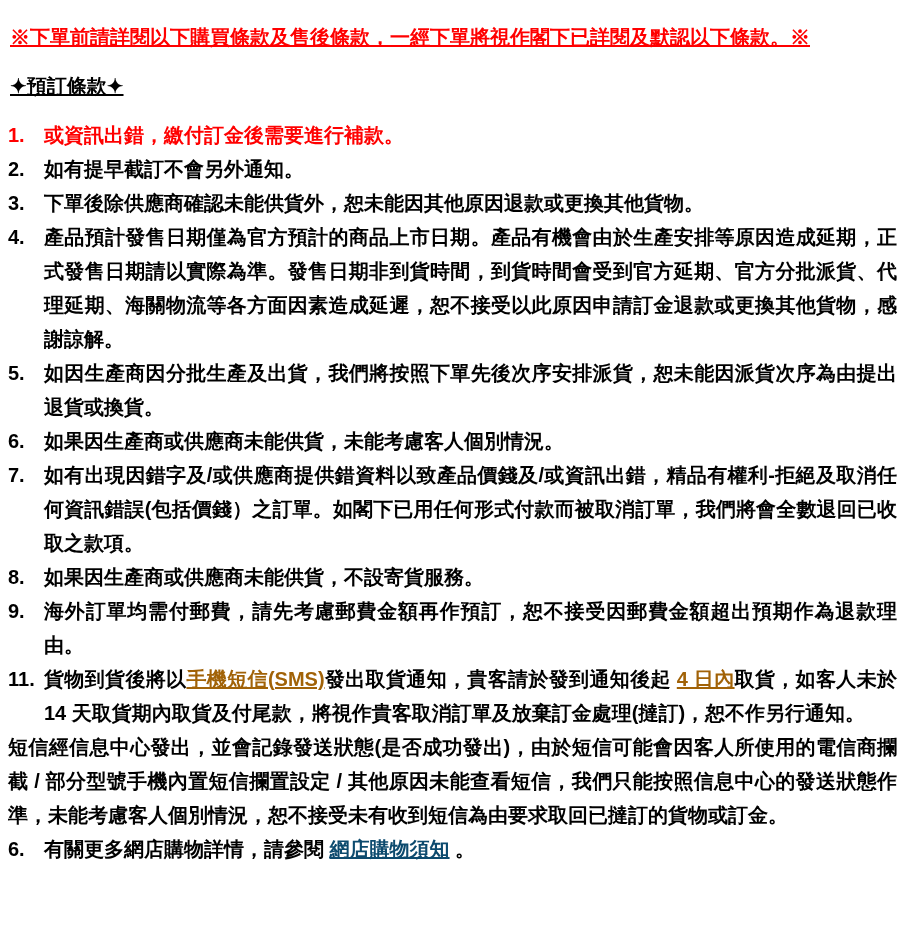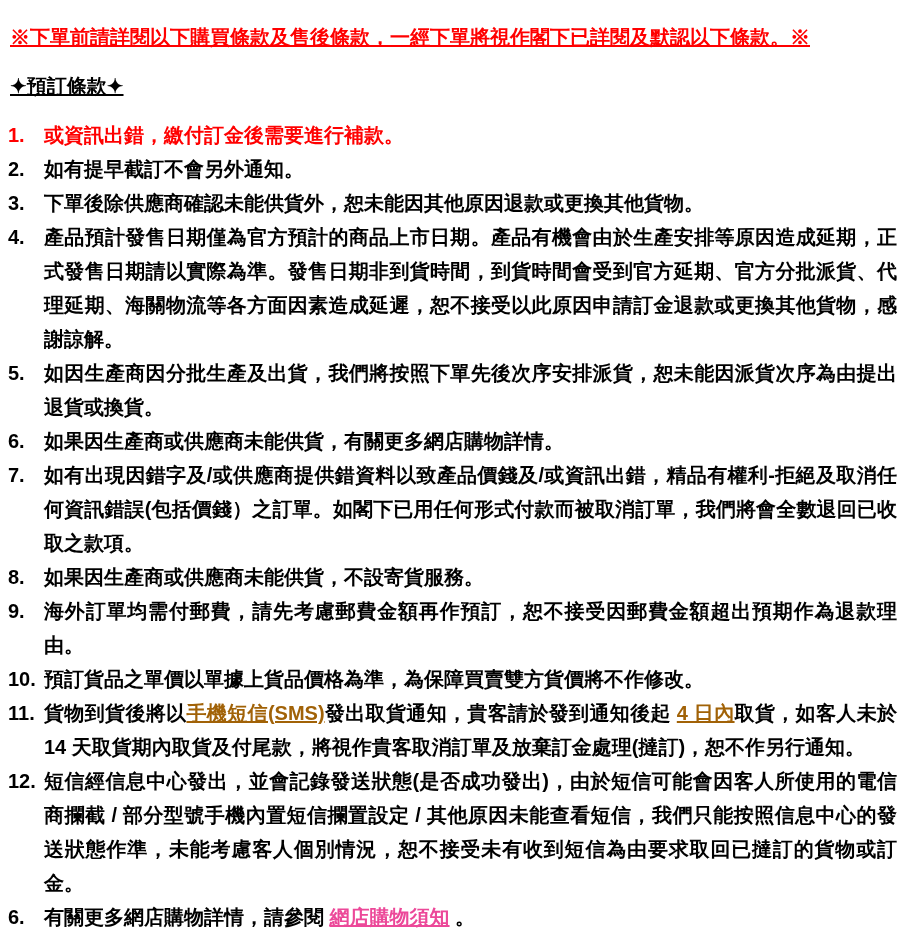--- a/index.html
+++ b/index.html
@@ -32,21 +32,21 @@
     list-style: none;
     font-size: 20px;
     line-height: 34px;
   }
   .term-item { display: flex; }
   .term-number { flex: 0 0 36px; }
   .term-text { flex: 1; text-align: justify; }
 
   .red { color: #ff0000; }
   .red-underline { color: #a16207; text-decoration: underline; }
-  .link { color: #ec4899; text-decoration: underline; cursor: pointer; }
+  .link { color: #0c4a6e; text-decoration: underline; cursor: pointer; }
 </style>
 </head>
 <body>
 
 <div class="page">
   <div class="notice">※下單前請詳閱以下購買條款及售後條款，一經下單將視作閣下已詳閱及默認以下條款。※</div>
 
   <div class="heading">
     <span class="heading-text">✦預訂條款✦</span>
   </div>
@@ -67,44 +67,39 @@
       <li class="term-item">
     <span class="term-number">4.</span>
     <span class="term-text"><span>產品預計發售日期僅為官方預計的商品上市日期。產品有機會由於生產安排等原因造成延期，正式發售日期請以實際為準。發售日期非到貨時間，到貨時間會受到官方延期、官方分批派貨、代理延期、海關物流等各方面因素造成延遲，恕不接受以此原因申請訂金退款或更換其他貨物，感謝諒解。</span></span>
   </li>
       <li class="term-item">
     <span class="term-number">5.</span>
     <span class="term-text"><span>如因生產商因分批生產及出貨，我們將按照下單先後次序安排派貨，恕未能因派貨次序為由提出退貨或換貨。</span></span>
   </li>
       <li class="term-item">
     <span class="term-number">6.</span>
-    <span class="term-text"><span>如果因生產商或供應商未能供貨，有關更多網店購物詳情。</span></span>
+    <span class="term-text"><span>如果因生產商或供應商未能供貨，未能考慮客人個別情況。</span></span>
   </li>
       <li class="term-item">
     <span class="term-number">7.</span>
     <span class="term-text"><span>如有出現因錯字及/或供應商提供錯資料以致產品價錢及/或資訊出錯，精品有權利-拒絕及取消任何資訊錯誤(包括價錢）之訂單。如閣下已用任何形式付款而被取消訂單，我們將會全數退回已收取之款項。</span></span>
   </li>
       <li class="term-item">
     <span class="term-number">8.</span>
     <span class="term-text"><span>如果因生產商或供應商未能供貨，不設寄貨服務。</span></span>
   </li>
       <li class="term-item">
     <span class="term-number">9.</span>
     <span class="term-text"><span>海外訂單均需付郵費，請先考慮郵費金額再作預訂，恕不接受因郵費金額超出預期作為退款理由。</span></span>
   </li>
       <li class="term-item">
-    <span class="term-number">10.</span>
-    <span class="term-text"><span>預訂貨品之單價以單據上貨品價格為準，為保障買賣雙方貨價將不作修改。</span></span>
-  </li>
-      <li class="term-item">
     <span class="term-number">11.</span>
     <span class="term-text"><span>貨物到貨後將以</span><span class="red-underline">手機短信(SMS)</span><span>發出取貨通知，貴客請於發到通知後起 </span><span class="red-underline">4 日內</span><span>取貨，如客人未於 14 天取貨期內取貨及付尾款，將視作貴客取消訂單及放棄訂金處理(撻訂)，恕不作另行通知。</span></span>
   </li>
       <li class="term-item">
-    <span class="term-number">12.</span>
     <span class="term-text"><span>短信經信息中心發出，並會記錄發送狀態(是否成功發出)，由於短信可能會因客人所使用的電信商攔截 / 部分型號手機內置短信攔置設定 / 其他原因未能查看短信，我們只能按照信息中心的發送狀態作準，未能考慮客人個別情況，恕不接受未有收到短信為由要求取回已撻訂的貨物或訂金。</span></span>
   </li>
       <li class="term-item">
     <span class="term-number">6.</span>
     <span class="term-text"><span>有關更多網店購物詳情，請參閱 </span><span class="link">網店購物須知</span><span> 。</span></span>
   </li>
     </ol>
 </div>
 
 </body></html>

